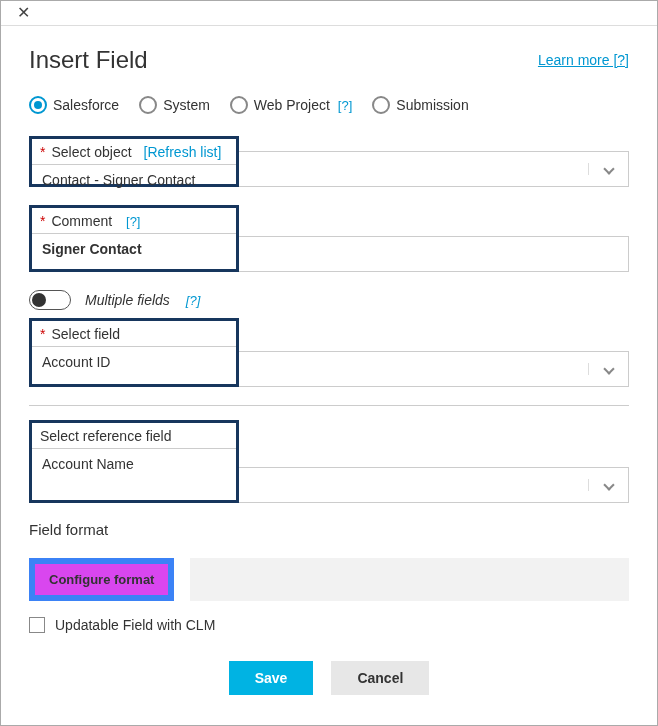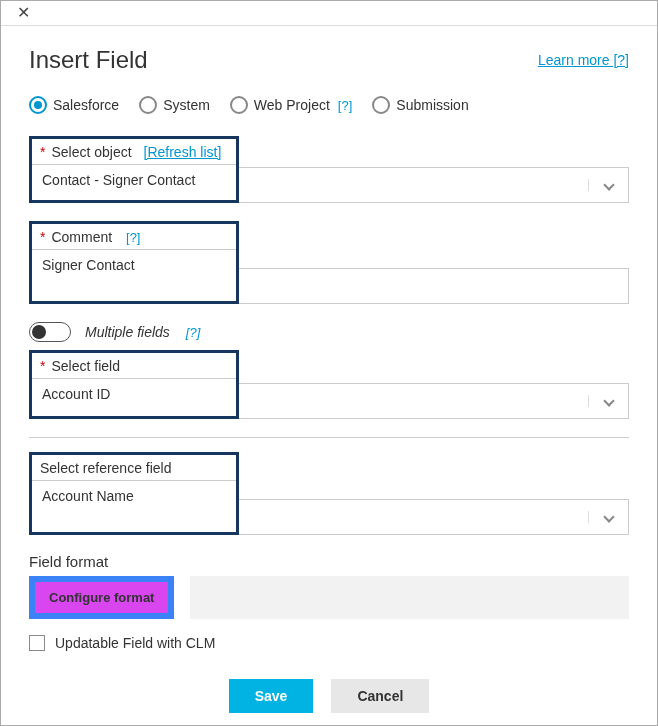--- a/index.html
+++ b/index.html
@@ -75,21 +75,21 @@
   .hl-box {
     border: 3px solid #17365d;
     margin-bottom: 18px;
   }
   .field-label-row {
     padding: 5px 8px 4px 8px;
     font-size: 14px;
     display:flex; align-items:center; gap:4px;
   }
   .req { color: #c00; margin-right:2px; }
-  .link-inline { color:#0097d1; text-decoration:underline; cursor:pointer;}
+  .link-inline { color:#0097d1; cursor:pointer;}
   .chev-box {
     width:40px; display:flex; align-items:center; justify-content:center;
     border-left:1px solid #ddd;
   }
   .chev {
     width:12px; height:12px; display:inline-block; position:relative;
   }
   .chev::after{
     content:""; position:absolute; left:2px; top:2px;
     width:6px; height:6px; border-right:2px solid #888; border-bottom:2px solid #888;
@@ -106,21 +106,21 @@
     width:42px; height:20px; border:1px solid #555; border-radius:10px;
     position:relative; cursor:pointer;
     background:#fff;
   }
   .toggle-knob {
     position:absolute; left:2px; top:2px; width:14px; height:14px; border-radius:50%;
     background:#333;
   }
   hr.sep { border:0; border-top:1px solid #ccc; margin:4px 0 14px 0;}
   
-  .ff-label { font-size:15px; margin-top:18px; margin-bottom:6px;}
+  .ff-label { font-size:15px; margin-top:18px; margin-bottom:20px;}
   .ff-row { display:flex; align-items:stretch; margin-bottom:16px;}
   .ff-btn {
     background:#d946ef; border:6px solid #3b82f6; padding:8px 14px;
     font-size:13px; font-weight:600; cursor:pointer; color:#333;
   }
   .ff-display { flex:1; background:#f2f2f2; margin-left:16px;}
   
   .cb-row { display:flex; align-items:center; gap:10px; margin-bottom:28px;}
   .cb { width:16px; height:16px; border:1px solid #888; background:#fff; cursor:pointer;}
   
@@ -180,21 +180,21 @@
 
   <div class="group">
     <div class="row-with-ext">
       <div class="hl-box">
         <div class="field-label-row">
           <span class="req">*</span>
           <span>Select object</span>
           <span>&nbsp;</span>
           <a class="link-inline">[Refresh list]</a>
         </div>
-        <div class="input-plain" style="height:36px;">Contact - Signer Contact</div>
+        <div class="input-plain" style="height:20px;">Contact - Signer Contact</div>
       </div>
       <div class="ext-dd">
         <div class="dd-line">
           <div style="flex:1"></div>
           <div class="chev-box">
               <span class="chev"></span>
             </div>
         </div>
       </div>
     </div>
@@ -202,21 +202,21 @@
 
   <div class="group">
     <div class="row-with-ext">
       <div class="hl-box">
         <div class="field-label-row">
           <span class="req">*</span>
           <span>Comment</span>
           <span>&nbsp;</span>
           <span class="q-icon">[?]</span>
         </div>
-        <div class="input-plain" style="height:52px;">Signer Contact</div>
+        <div class="input-plain" style="height:36px;font-weight:bold;">Signer Contact</div>
       </div>
       <div class="ext-dd">
         <div class="dd-line" style="border-left:0;">
           <div style="flex:1"></div>
         </div>
       </div>
     </div>
   </div>
 
   <div class="toggle-row">

